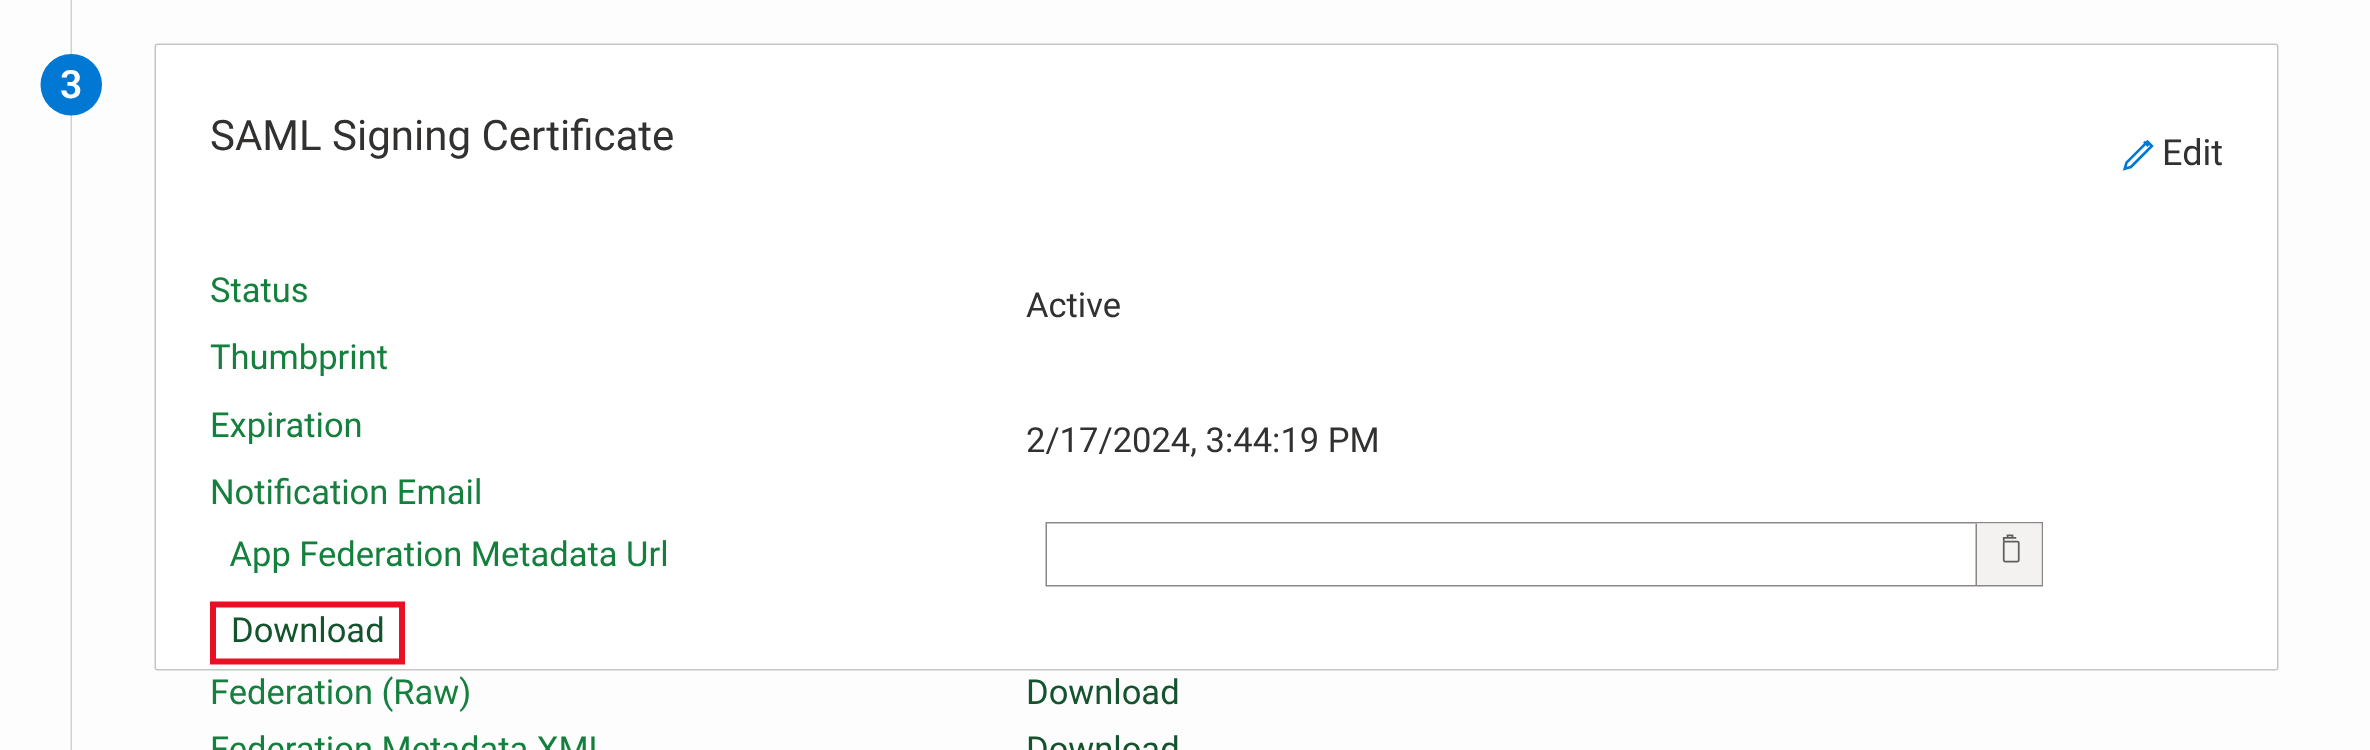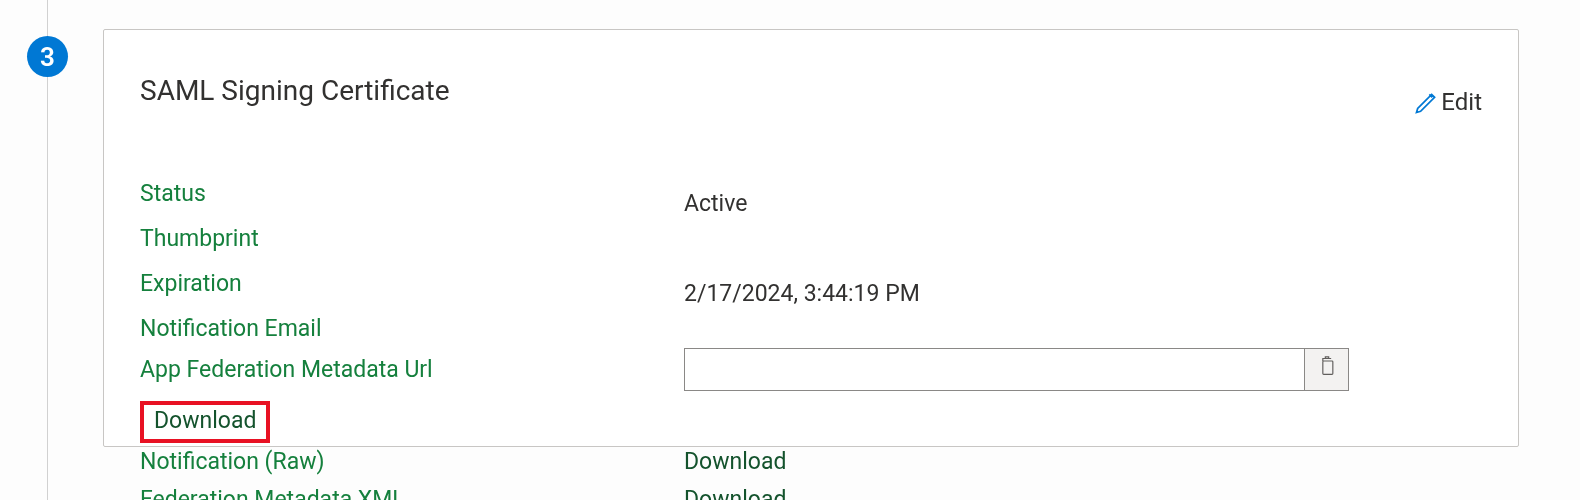--- a/index.html
+++ b/index.html
@@ -127,21 +127,21 @@
       cursor: pointer;
       font-size: 23px;
     }
     .highlight-box {
       border: 4px solid #e81123;
       padding: 2px 10px 4px 10px;
       display: inline-block;
       line-height: 1.2;
     }
     .row.url-row { align-items: flex-start; }
-    .row.url-row .label { padding-top: 6px; }
+    .row.url-row .label { padding-top: 6px; margin-left: 13px; }
   </style>
 </head>
 <body>
 
 <div class="vertical-line"></div>
 
 <div class="step-badge">
   <span>3</span>
 </div>
 
@@ -195,21 +195,21 @@
 
   <div class="gap"></div>
 
   <div class="row">
     <span class="highlight-box">
       <a class="download-link">Download</a>
     </span>
   </div>
 
   <div class="row">
-    <div class="label">Notification (Raw)</div>
+    <div class="label">Federation (Raw)</div>
     <a class="download-link">Download</a>
   </div>
 
   <div class="row">
     <div class="label">Federation Metadata XML</div>
     <a class="download-link">Download</a>
   </div>
 </div>
 
 </body></html>

